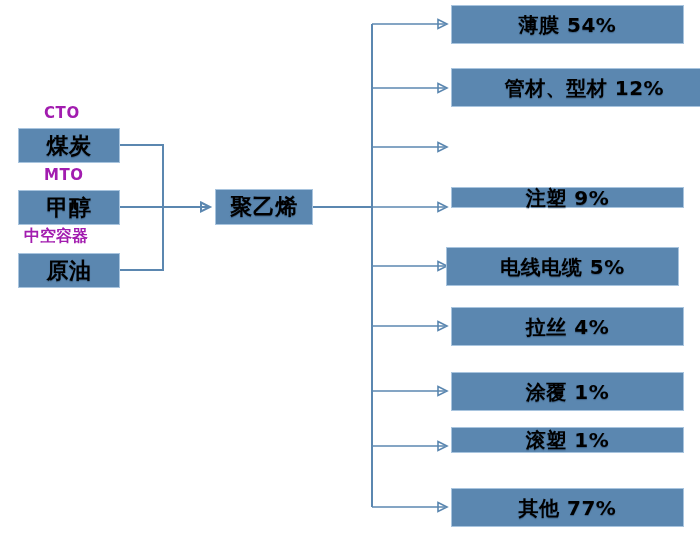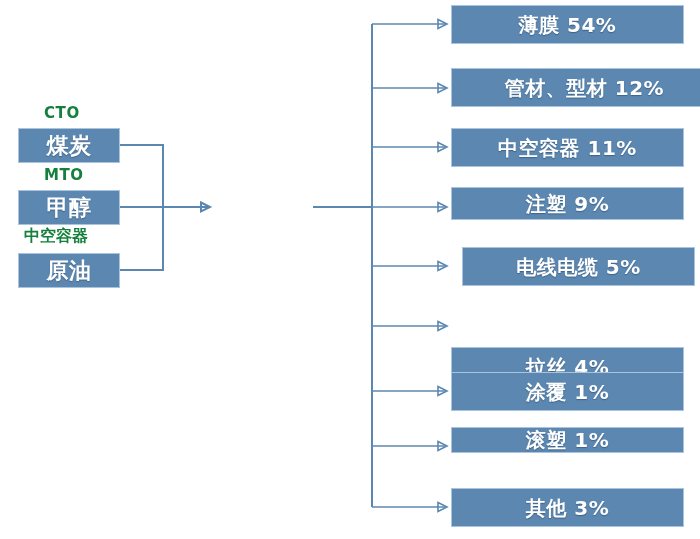--- a/index.html
+++ b/index.html
@@ -18,39 +18,39 @@
     overflow: hidden;
   }
   .node {
     position: absolute;
     box-sizing: border-box;
     background: #5b87b0;
     border: 1px solid #a8c4de;
     display: flex;
     align-items: center;
     justify-content: center;
-    color: #ffffff;
+    color: #000000;
     font-weight: bold;
     letter-spacing: 0.5px;
     text-shadow: 0 1px 1px rgba(40,70,100,0.55);
     line-height: 1;
     z-index: 3;
   }
   .node-left {
     font-size: 22px;
   }
   .node-center {
     font-size: 22px;
   }
   .node-right {
     font-size: 20px;
   }
   .proc-label {
     position: absolute;
-    color: #15803d;
+    color: #a21caf;
     font-weight: bold;
     font-size: 16px;
     line-height: 1;
     white-space: nowrap;
     z-index: 4;
   }
   .proc-label.latin {
     font-size: 15px;
     letter-spacing: 0.6px;
   }
@@ -122,24 +122,24 @@
   </svg>
 
   <div class="proc-label latin" style="left:44px; top:106px;">CTO</div>
   <div class="proc-label latin" style="left:44px; top:168px;">MTO</div>
   <div class="proc-label" style="left:24px; top:228px;">中空容器</div>
 
   <div class="node node-left" style="left:18px; top:128px; width:102px; height:35px;">煤炭</div>
   <div class="node node-left" style="left:18px; top:190px; width:102px; height:35px;">甲醇</div>
   <div class="node node-left" style="left:18px; top:253px; width:102px; height:35px;">原油</div>
 
+  <div class="node node-center" style="left:215px; top:189px; width:98px; height:36px;">聚乙烯</div>
 
   <div class="node node-right" style="left:451px; top:5px; width:233px; height:39px;">薄膜 54%</div>
   <div class="node node-right" style="left:451px; top:68px; width:267px; height:39px;">管材、型材 12%</div>
-  <div class="node node-right" style="left:451px; top:128px; width:233px; height:39px;">中空容器 11%</div>
-  <div class="node node-right" style="left:451px; top:187px; width:233px; height:33px;text-align:center;">注塑 9%</div>
-  <div class="node node-right" style="left:462px; top:247px; width:233px; height:39px;">电线电缆 5%</div>
-  <div class="node node-right" style="left:451px; top:307px; width:233px; height:39px;margin-top:40px;">拉丝 4%</div>
+  <div class="node node-right" style="left:451px; top:187px; width:233px; height:21px;text-align:center;">注塑 9%</div>
+  <div class="node node-right" style="left:446px; top:247px; width:233px; height:39px;">电线电缆 5%</div>
+  <div class="node node-right" style="left:451px; top:307px; width:233px; height:39px;">拉丝 4%</div>
   <div class="node node-right" style="left:451px; top:372px; width:233px; height:39px;">涂覆 1%</div>
   <div class="node node-right" style="left:451px; top:427px; width:233px; height:26px;">滚塑 1%</div>
-  <div class="node node-right" style="left:451px; top:488px; width:233px; height:39px;">其他 3%</div>
+  <div class="node node-right" style="left:451px; top:488px; width:233px; height:39px;">其他 77%</div>
 
 </div>
 
 </body></html>

